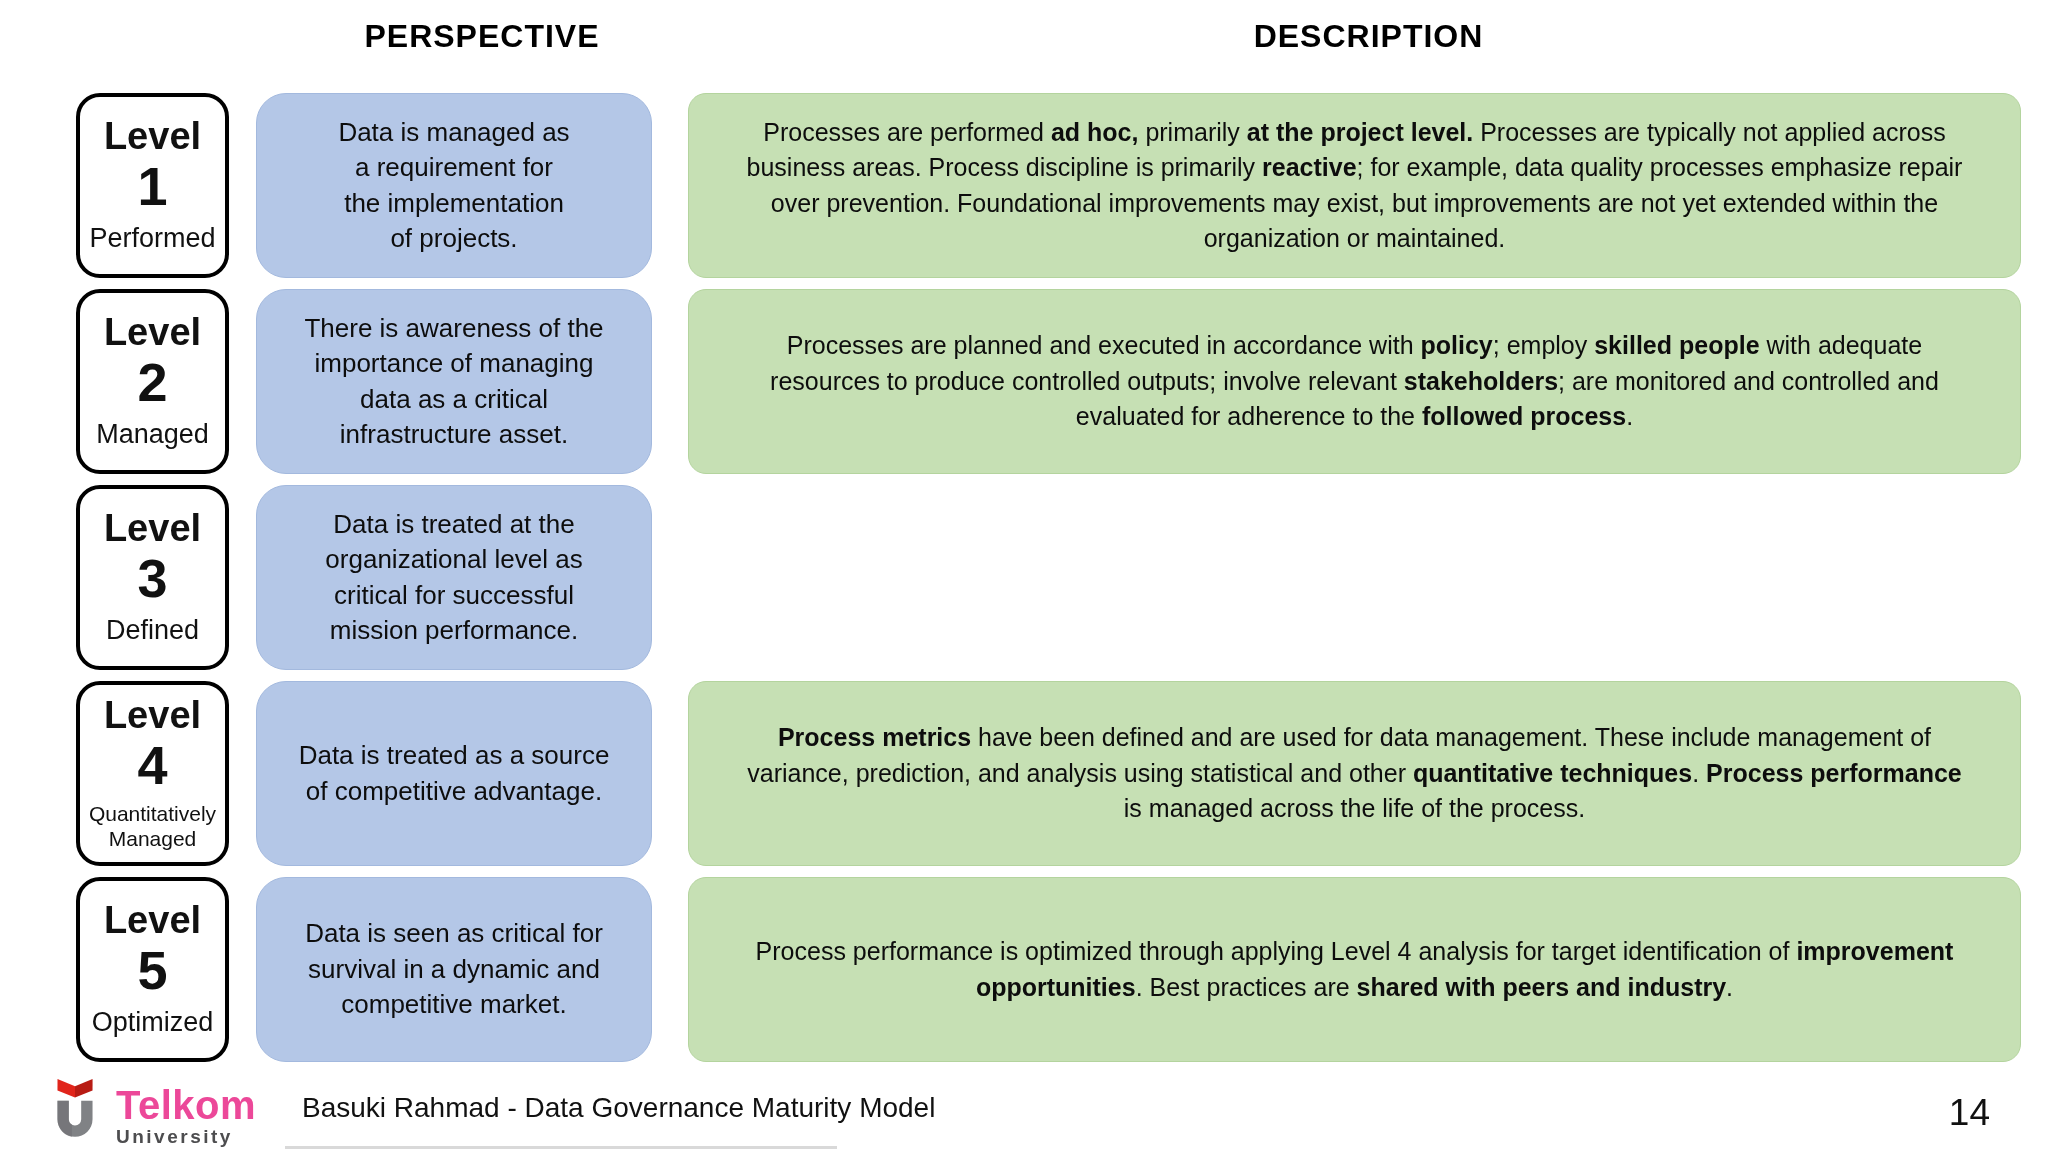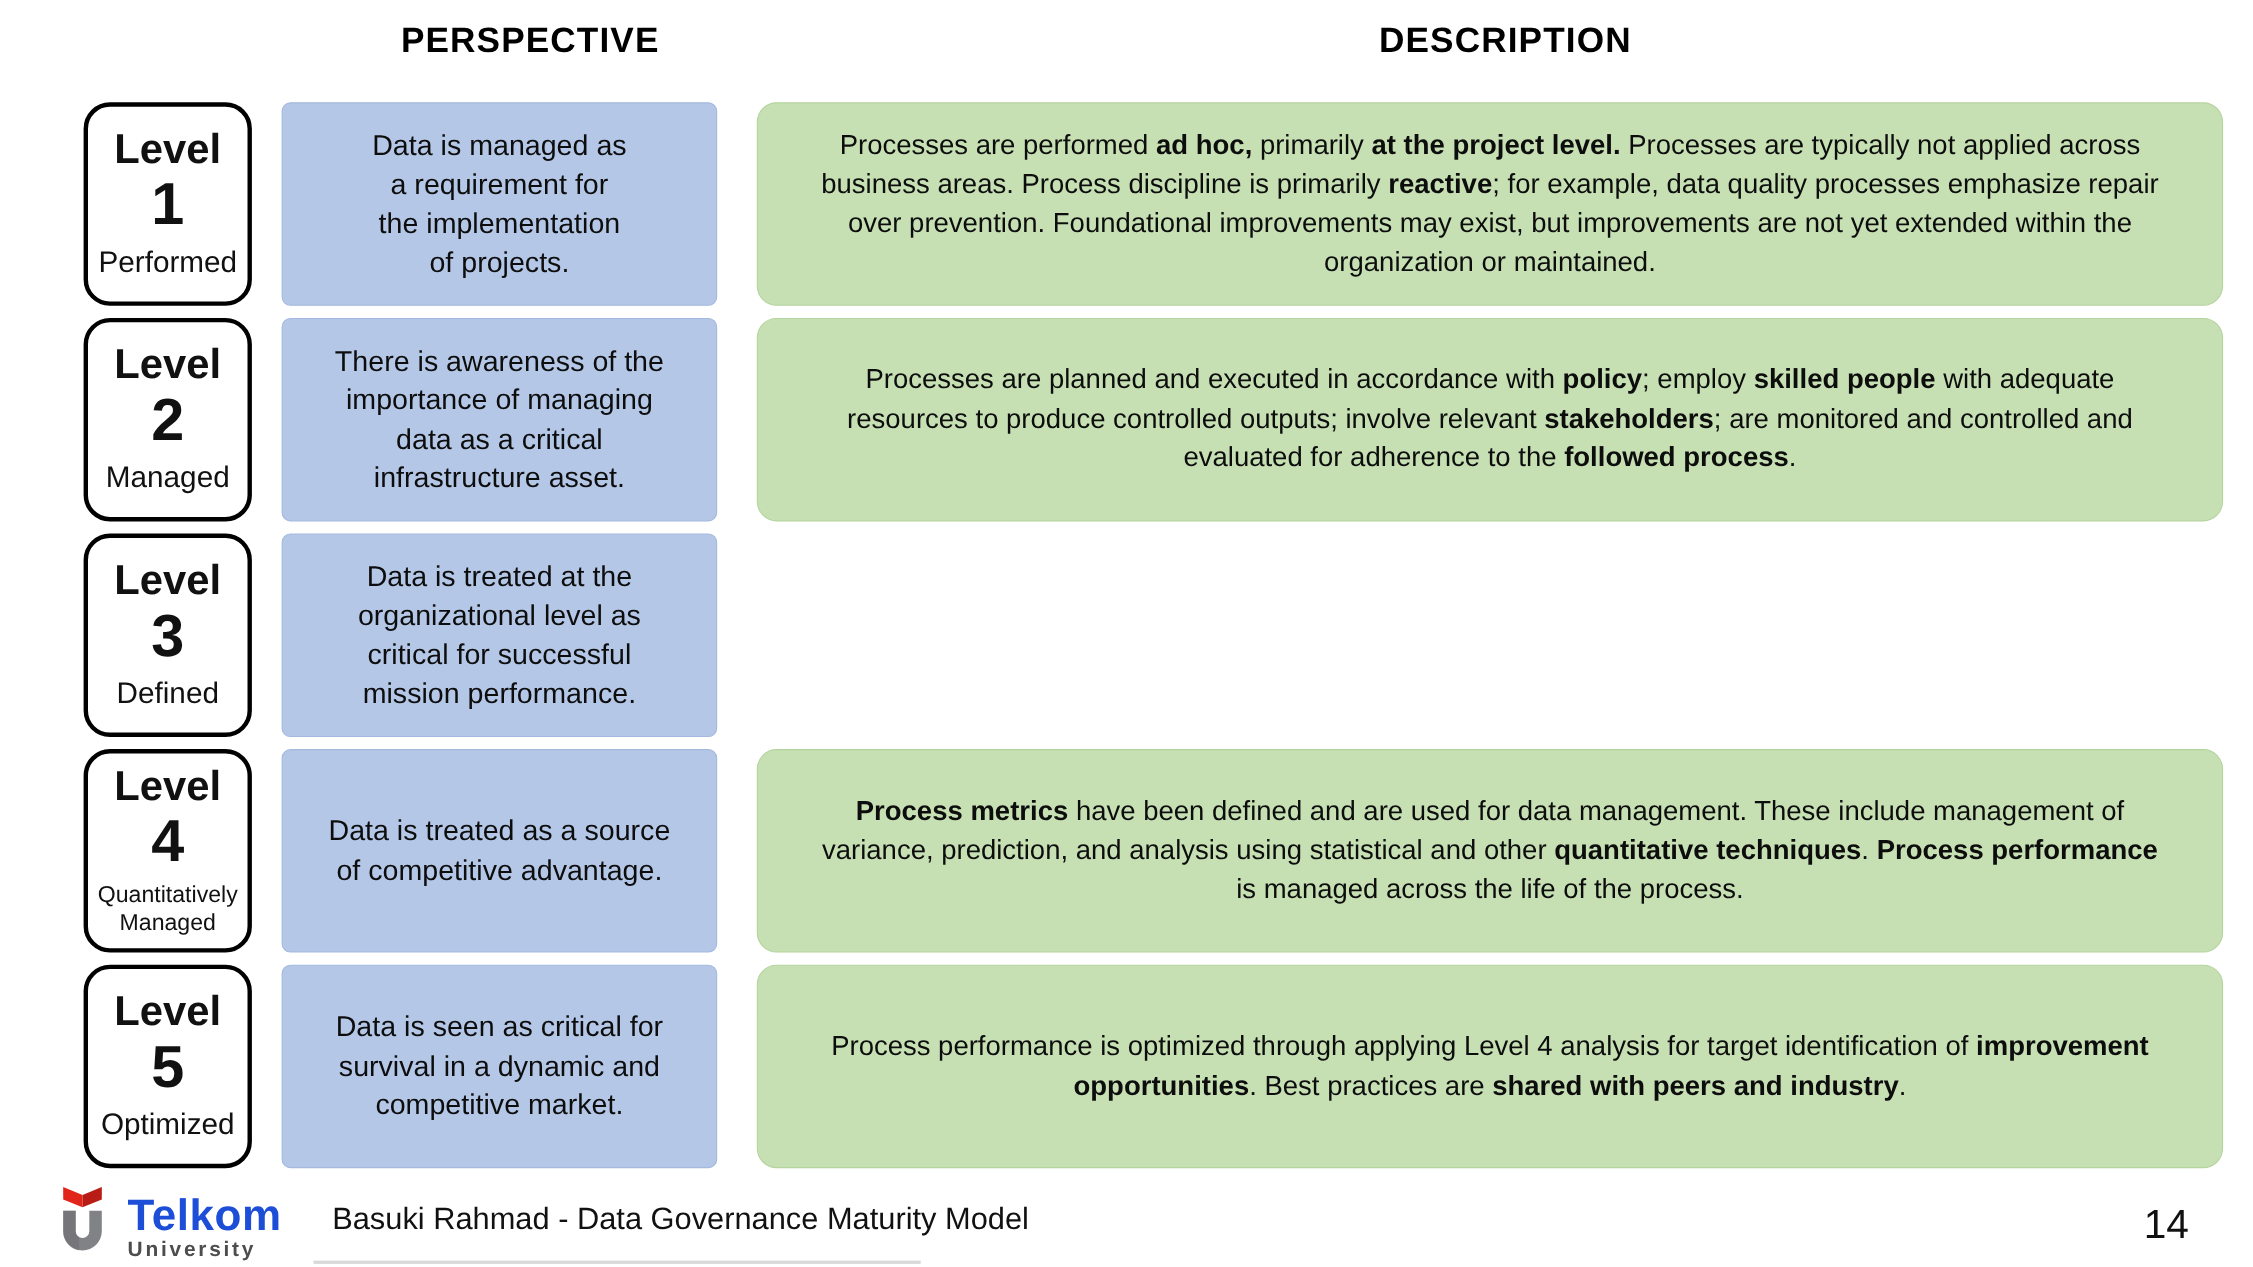--- a/index.html
+++ b/index.html
@@ -40,21 +40,21 @@
   }
   .level-word{font-size:38px;font-weight:bold;line-height:1.05;}
   .level-number{font-size:54px;font-weight:bold;line-height:1.1;}
   .level-name{font-size:27px;margin-top:8px;line-height:1.1;}
   .level-name.small{font-size:21px;margin-top:6px;line-height:1.2;}
 
   .persp-card{
     width:396px;box-sizing:border-box;flex:none;
     background:var(--blue);
     border:1px solid #a3b9de;
-    border-radius:8px;
+    border-radius:30px;
     margin-right:36px;
     display:flex;align-items:center;justify-content:center;
     padding:10px 16px;
   }
   .persp-text{
     font-size:26px;line-height:1.36;text-align:center;white-space:pre-line;color:#0d0d0d;
   }
   .desc-card{
     flex:1;box-sizing:border-box;
     background:var(--green);
@@ -68,21 +68,21 @@
   }
   .desc-text b{font-weight:bold;}
 
   .footer-logo{
     position:absolute;left:44px;top:1078px;
     display:flex;align-items:flex-start;gap:10px;
   }
   .logo-mark{width:62px;height:66px;flex:none;}
   .logo-text{display:flex;flex-direction:column;margin-top:8px;}
   .brand-name{
-    font-size:40px;font-weight:bold;color:#1d4ed8;line-height:0.95;letter-spacing:0.5px;
+    font-size:40px;font-weight:bold;color:#ec4899;line-height:0.95;letter-spacing:0.5px;
   }
   .brand-sub{
     font-size:19px;font-weight:bold;color:#4d4d4f;letter-spacing:2.5px;margin-top:2px;
   }
   .footer-caption{
     position:absolute;left:302px;top:1092px;font-size:28px;color:#111;
   }
   .page-number{
     position:absolute;right:58px;top:1092px;font-size:37px;color:#111;
   }

